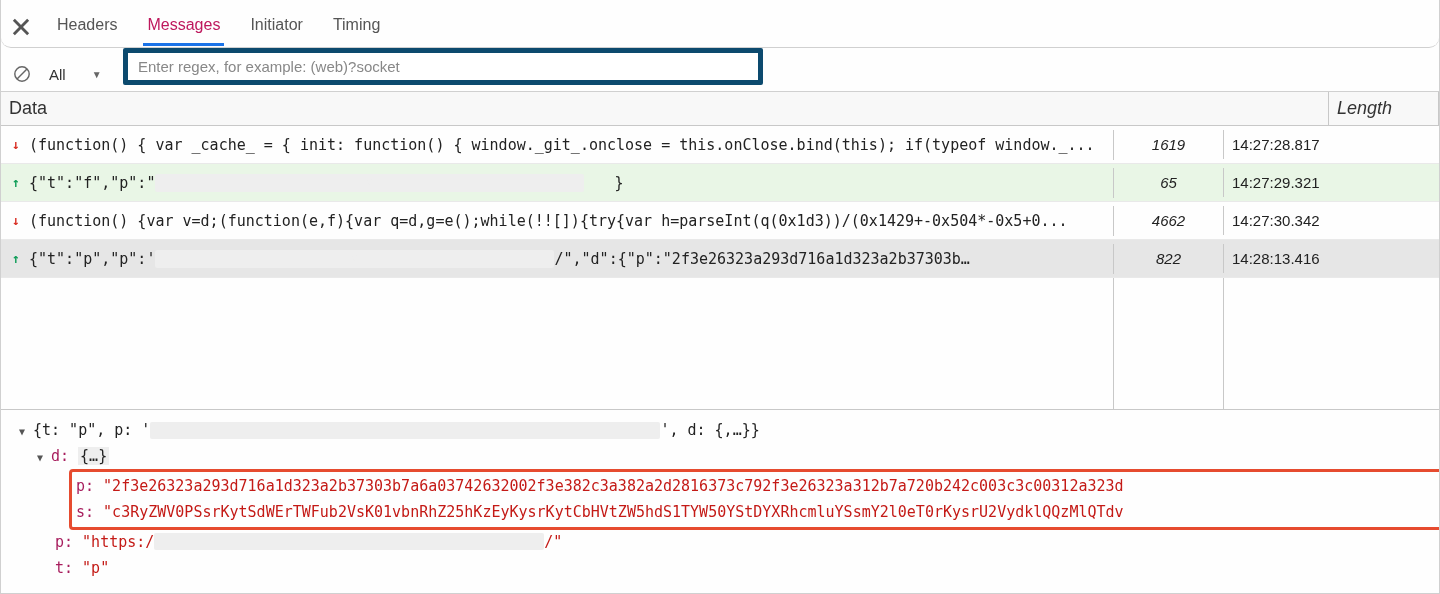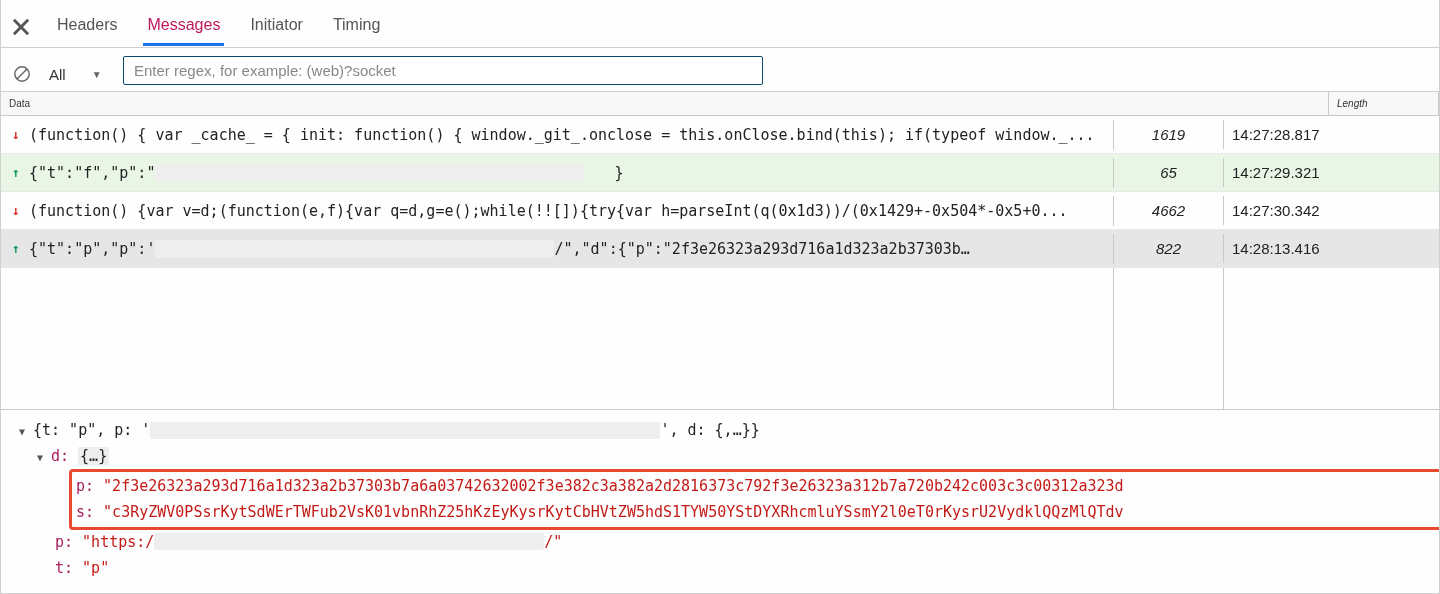--- a/index.html
+++ b/index.html
@@ -24,20 +24,21 @@
 
   
   .tabs-row {
     display: flex;
     align-items: center;
     padding: 6px 10px 0 10px;
     border-bottom: 1px solid #d0d0d0;
     gap: 22px;
     font-size: 16px;
     height: 48px;
+    border-radius: 10px;
   }
   .close-x {
     width: 20px; height: 20px;
     color: #555;
     display: flex; align-items: center; justify-content: center;
     cursor: pointer;
     font-size: 15px;
   }
   .tab {
     color: #555;
@@ -68,35 +69,35 @@
   .filter-select {
     display:flex; align-items:center; gap:6px;
     font-size: 15px; color:#333;
     padding: 2px 6px;
     cursor:pointer;
     min-width: 70px;
   }
   .filter-select .tri { font-size: 10px; color:#666; margin-left: 20px;}
   .regex-input {
     flex: 0 0 640px;
-    border: 1px solid #0c4a6e;
+    border: 5px solid #0c4a6e;
     border-radius: 2px;
     padding: 5px 10px;
     font-size: 15px;
     color: #ef4444;
     background: #fff;
   }
   .regex-input::placeholder { color: #888; }
 
   
   .table-header {
     display:flex;
     border-bottom: 1px solid #c8c8c8;
     background: #f5f5f5b0;
-    font-size: 10px;
+    font-size: 18px;
     color:#333;
   }
   .col-data   { flex: 1 1 auto; padding: 6px 8px; border-right: 1px solid #c8c8c8; }
   .col-length { flex: 0 0 110px; padding: 6px 8px; border-right: 1px solid #c8c8c8; text-align:left;font-style:italic; }
   .col-time   { flex: 0 0 215px; padding: 6px 8px; text-align:left; }
 
   
   .table-body { flex: 0 0 auto; }
   .row {
     display:flex;

